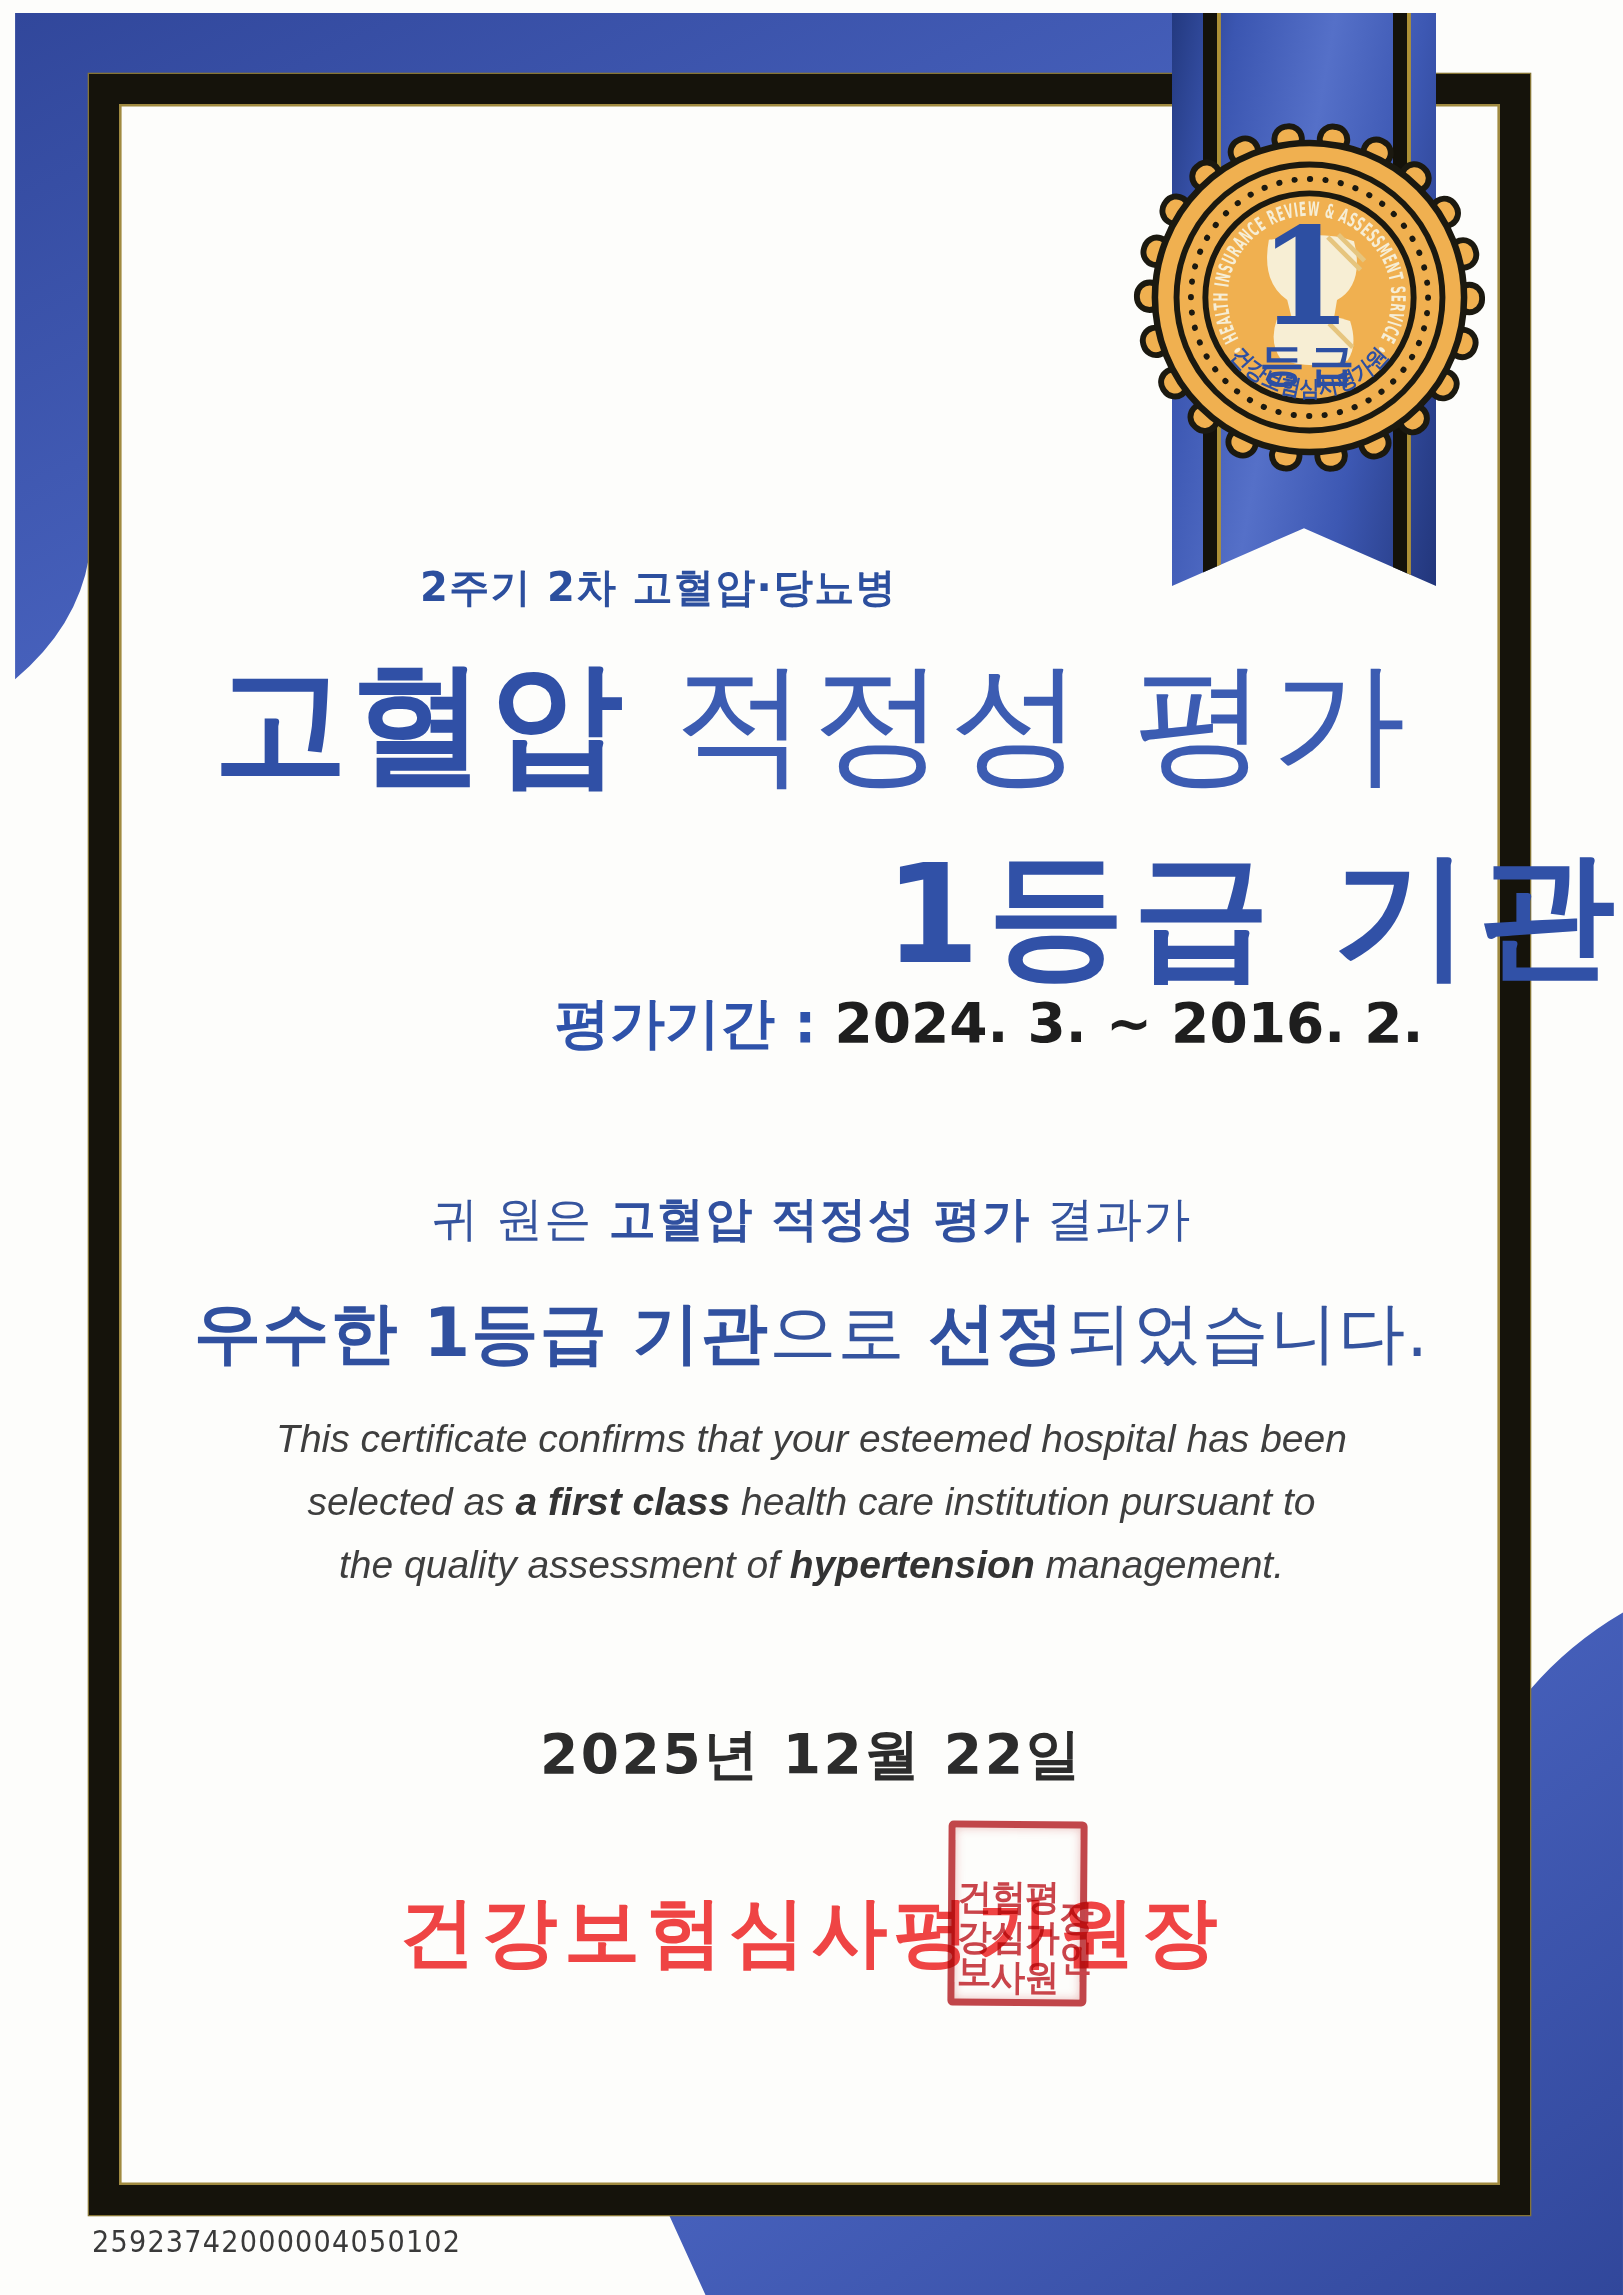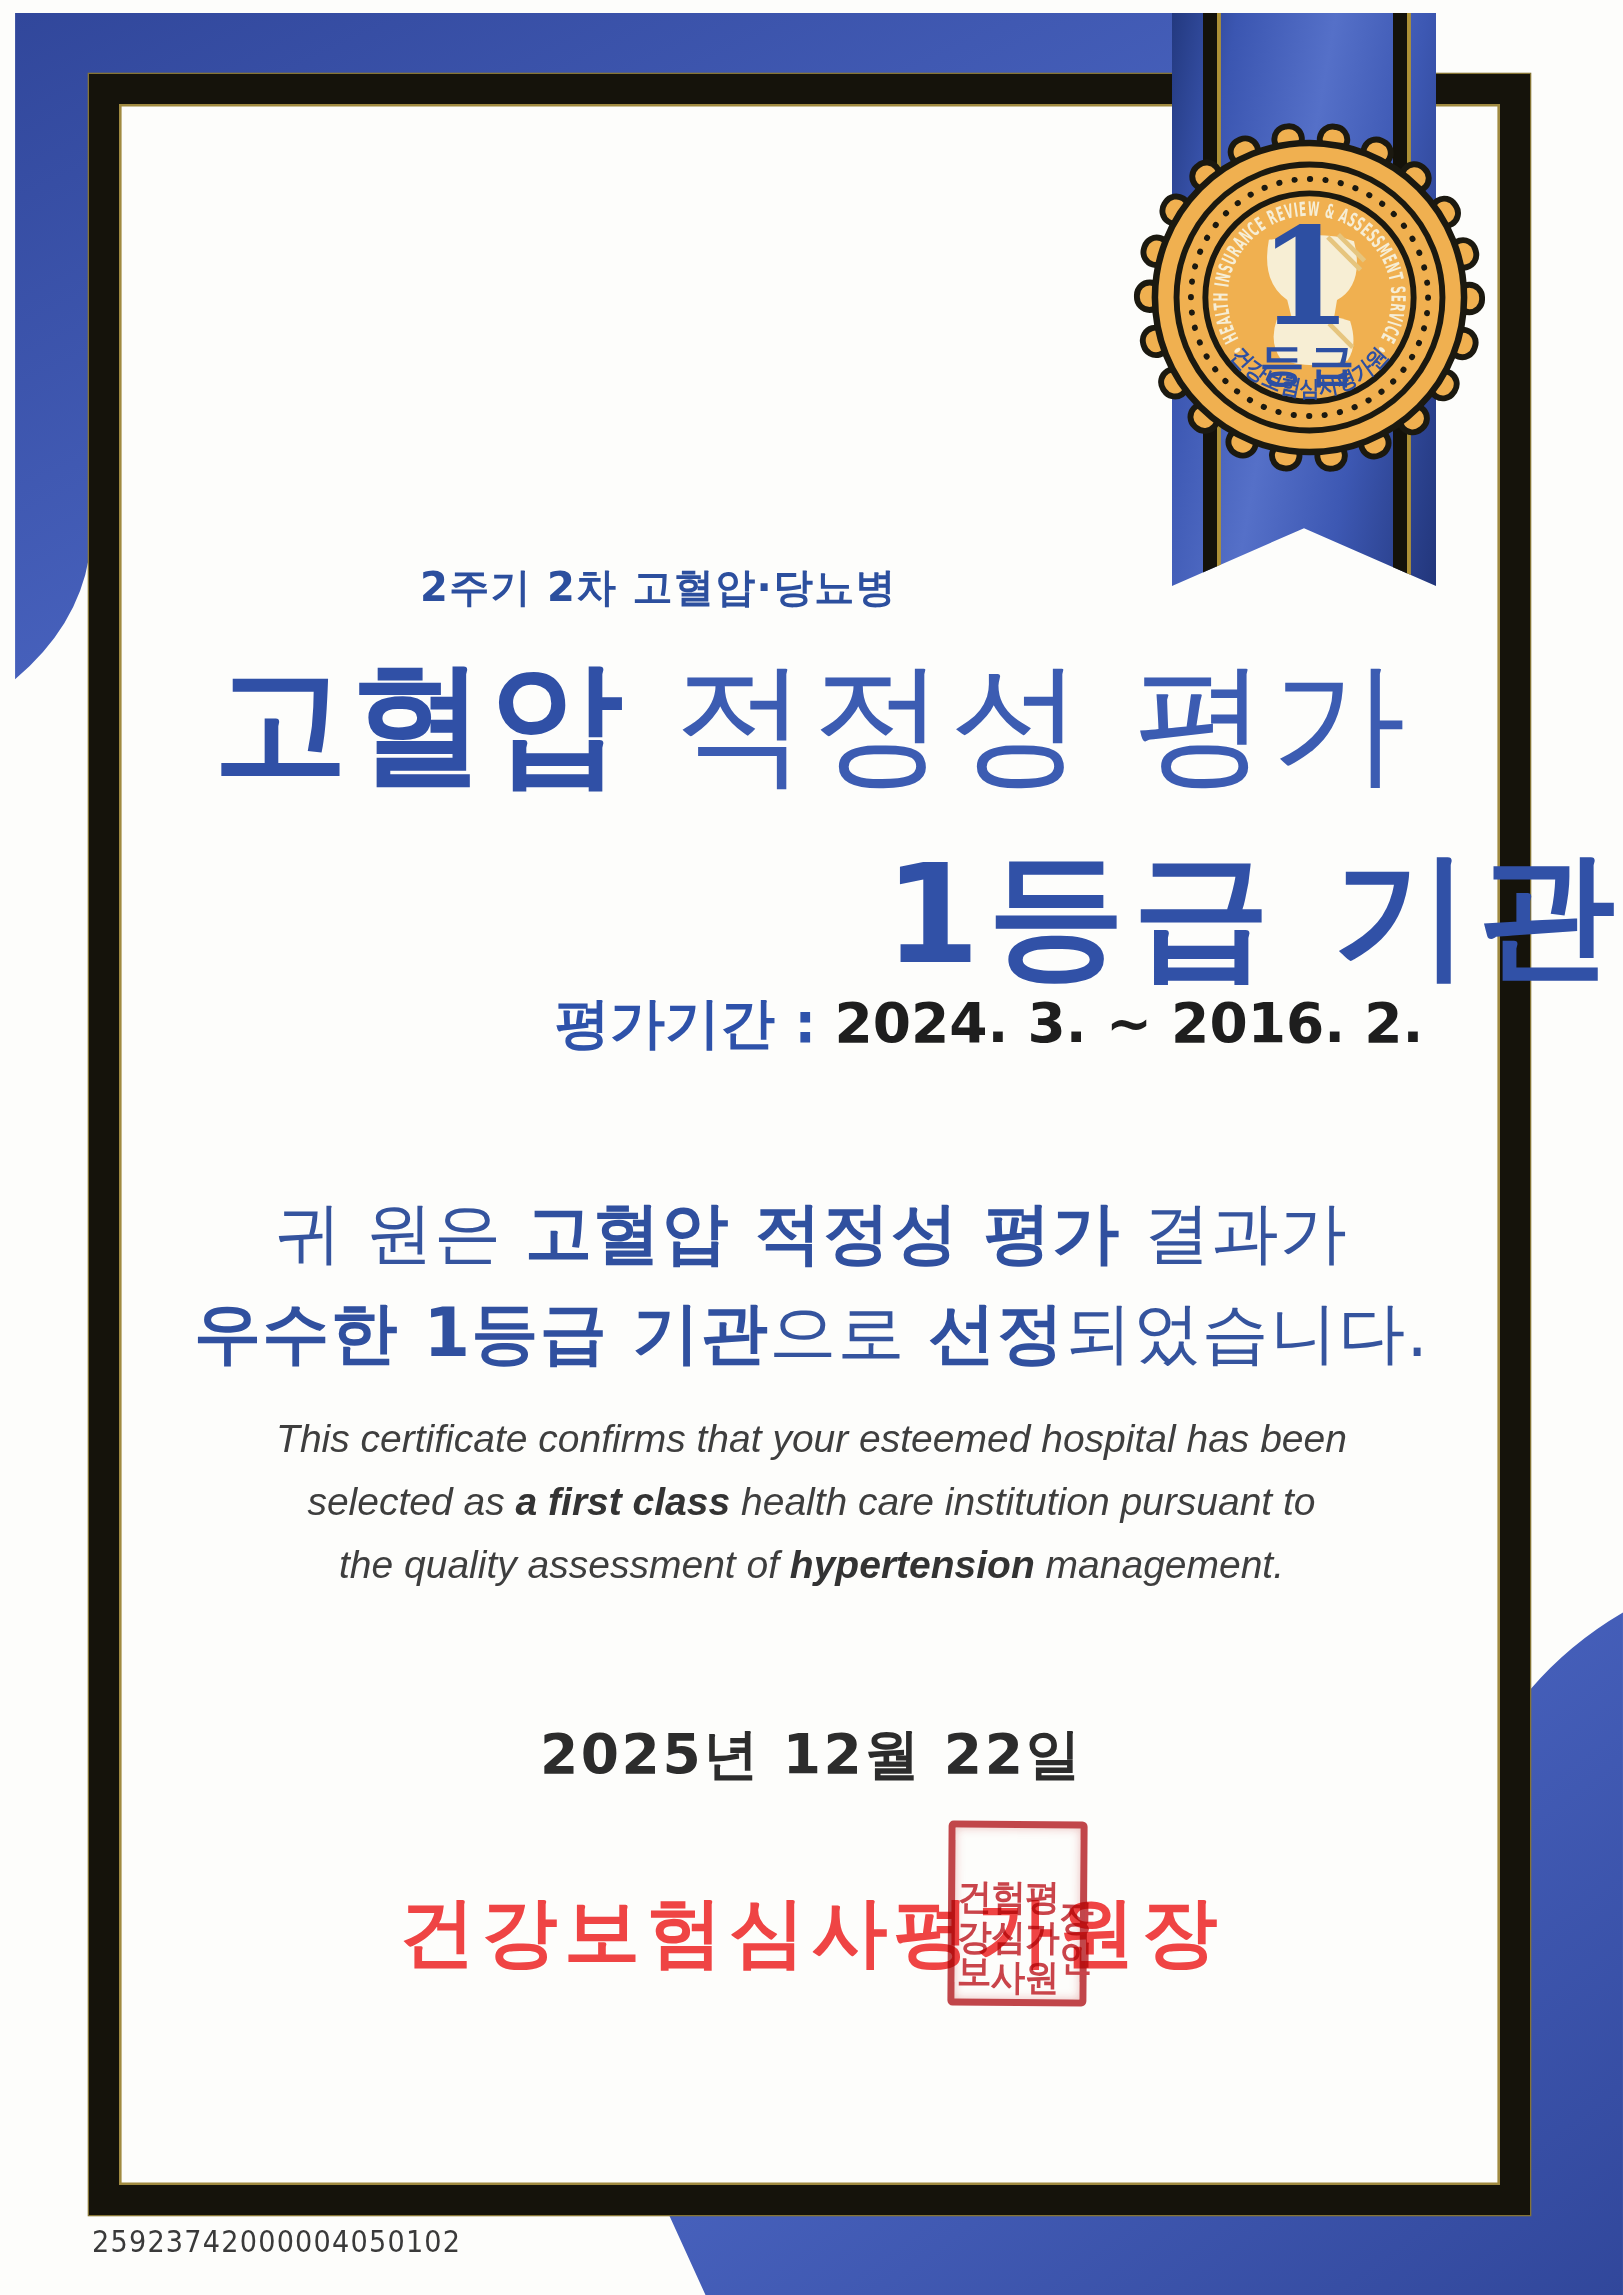--- a/index.html
+++ b/index.html
@@ -25,21 +25,21 @@
   .txt{position:absolute;left:0;width:1623px;text-align:center;z-index:5;}
   #series{position:absolute;left:420px;top:560px;z-index:5;font-size:40px;font-weight:800;
           color:#2c4f9e;letter-spacing:1.3px;white-space:nowrap;}
   #title1{top:634px;font-size:134px;color:#3c5cb2;letter-spacing:3.9px;white-space:nowrap;}
   #title1 .hd{font-weight:800;color:#3050a6;}
   #title2{top:824px;font-size:137px;font-weight:800;color:#3151a7;letter-spacing:7.9px;text-align:right;}
   #info{position:absolute;left:555px;top:985px;z-index:5;font-size:55px;line-height:77px;
         white-space:nowrap;text-align:left;}
   #info .lbl{color:#2e52aa;font-weight:800;}
   #info .val{color:#1e1e1e;font-weight:600;padding-left:18.3px;}
-  #body1{top:1188px;font-size:67px;color:#35549e;font-weight:500;letter-spacing:1.3px;white-space:nowrap;}
+  #body1{top:1188px;font-size:47px;color:#35549e;font-weight:500;letter-spacing:1.3px;white-space:nowrap;}
   #body2{top:1288px;font-size:67px;color:#35549e;font-weight:500;letter-spacing:1.3px;white-space:nowrap;}
   .bb{font-weight:800;color:#30509f;}
   #english{top:1407px;font-style:italic;font-size:39px;line-height:63px;color:#3e3e3e;
            font-family:"Liberation Sans","DejaVu Sans",sans-serif;font-weight:500;}
   #english .eb{font-weight:800;color:#333333;}
   #date{top:1718px;font-size:55px;color:#2c2c2c;letter-spacing:2.6px;font-weight:600;text-align:center;}
   #issuer{top:1862px;font-size:76px;font-weight:900;color:#ef4444;letter-spacing:6.5px;margin-top:20px;}
   
   #seal{position:absolute;left:948px;top:1821px;width:139px;height:185px;z-index:6;
         border:7.2px solid #bf3a40;border-radius:5.2px;box-sizing:border-box;

